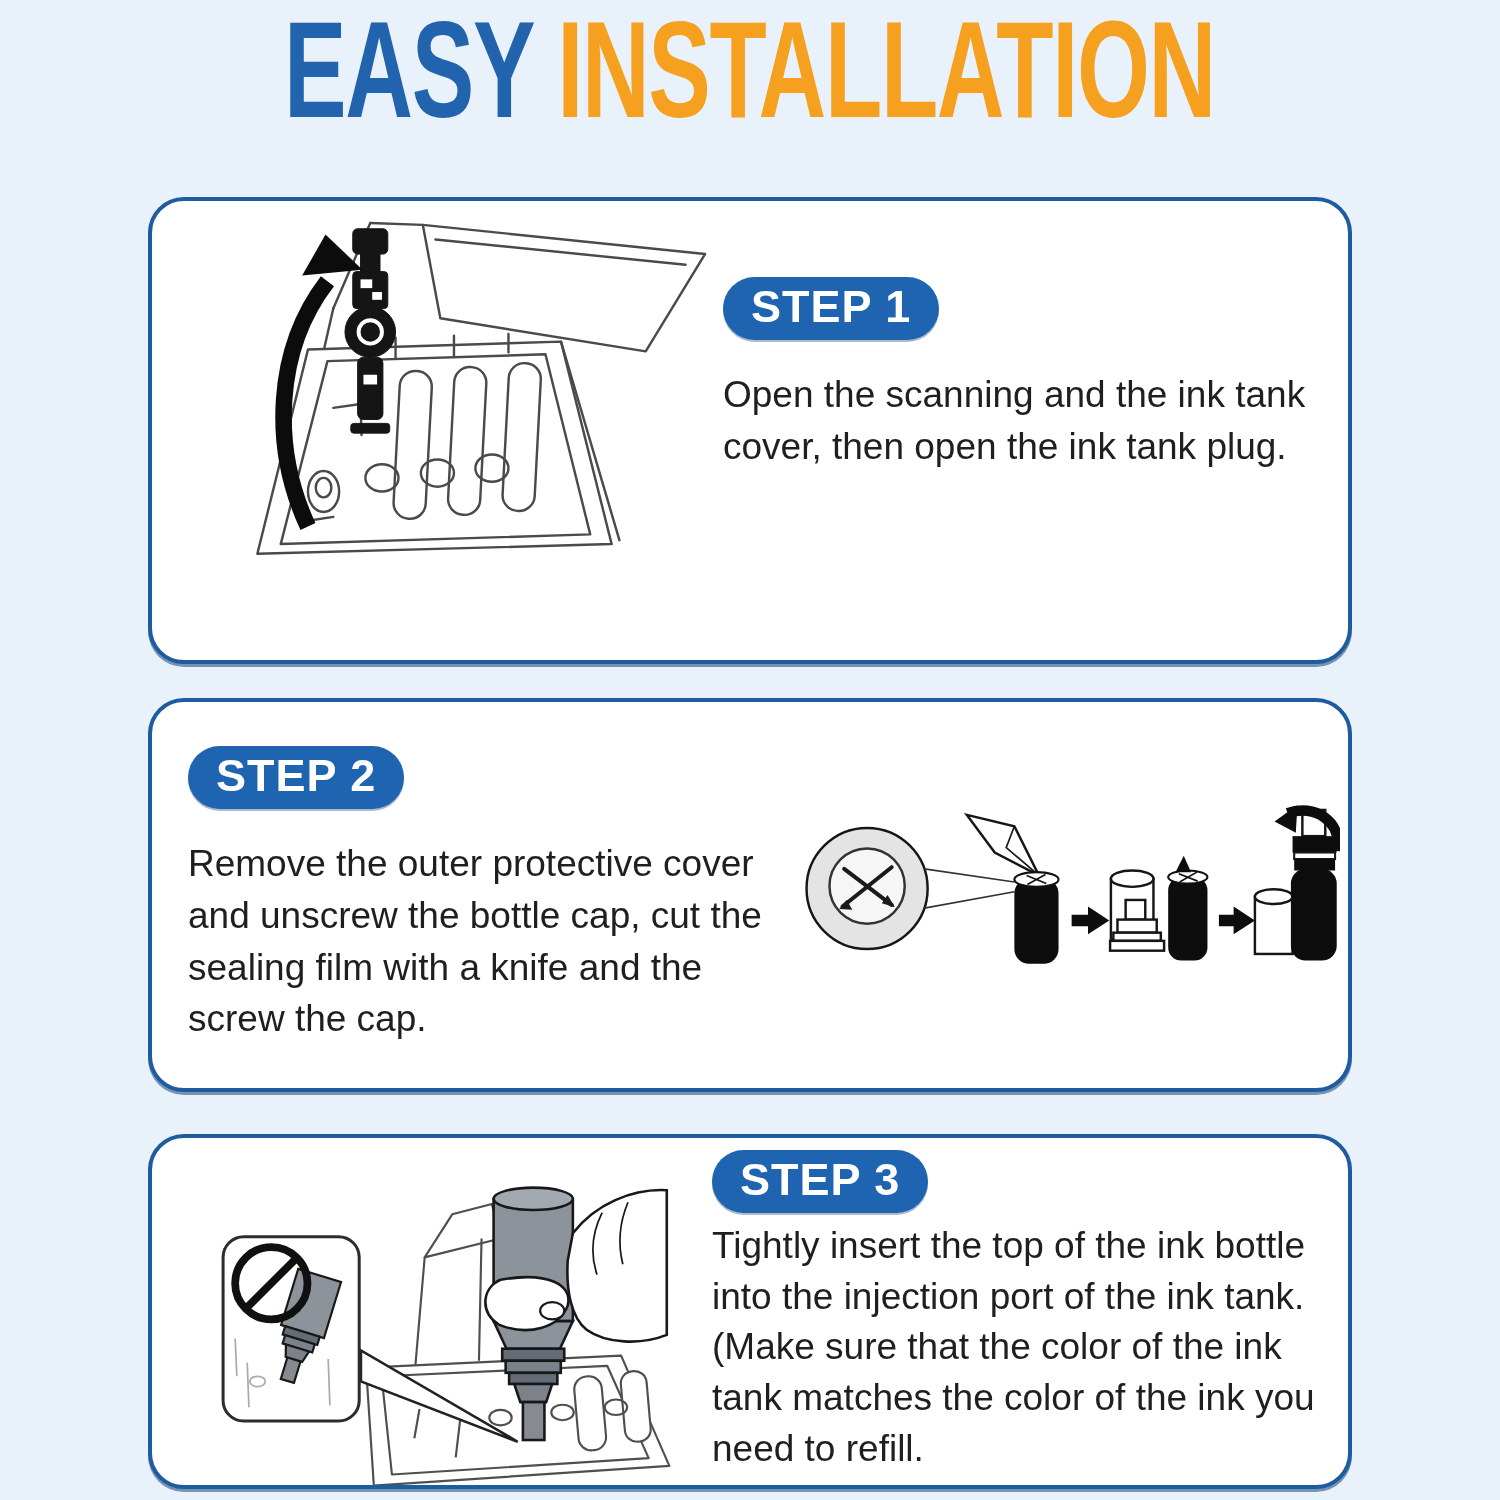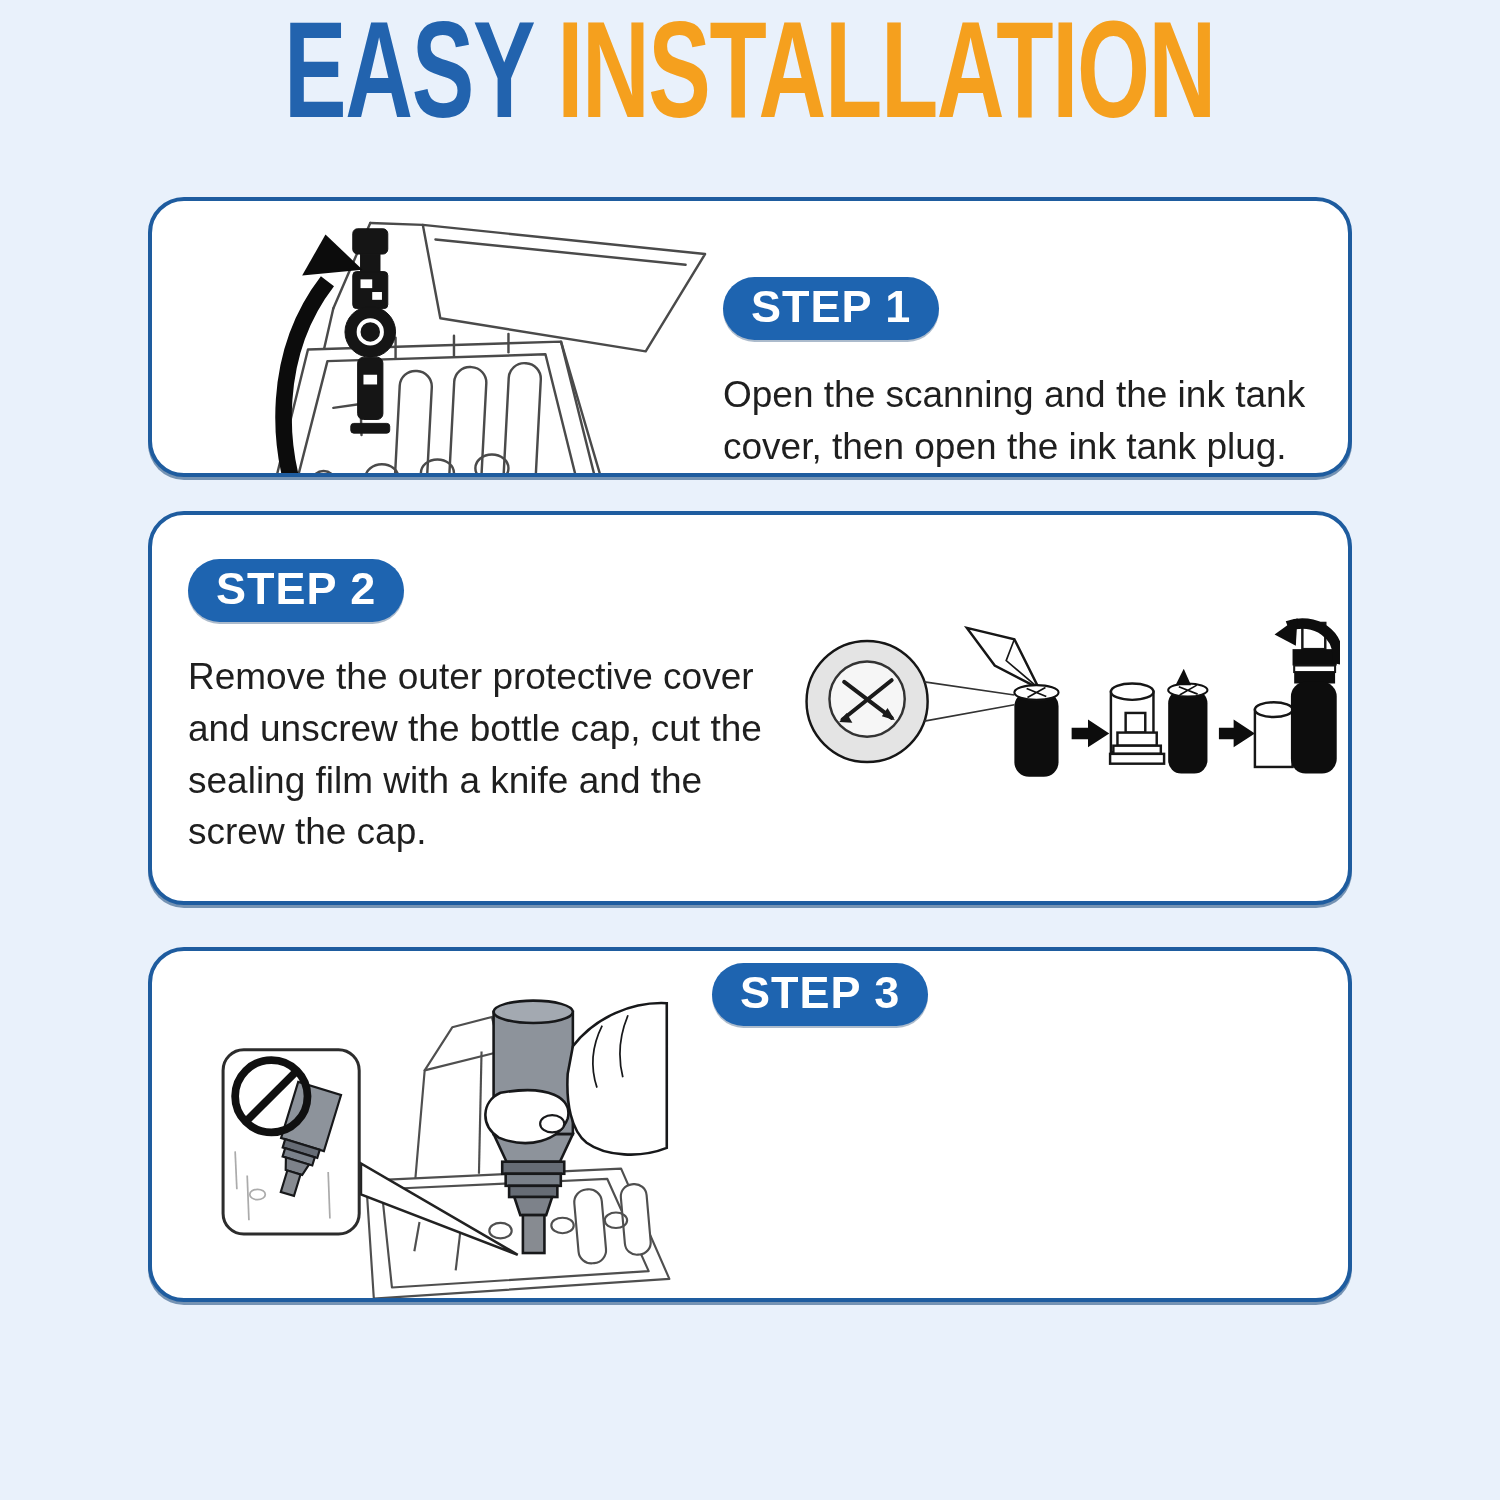--- a/index.html
+++ b/index.html
@@ -24,21 +24,21 @@
 
   .cards { width:1204px; margin:12px auto 0; }
   .card {
     background:#ffffff;
     border:4px solid #1e5c9f;
     border-radius:36px;
     box-shadow:0 3px 0 rgba(21,70,120,0.55);
     display:flex;
     overflow:hidden;
   }
-  .card-1 { height:280px; margin-bottom:34px; }
+  .card-1 { height:467px; margin-bottom:34px; }
   .card-2 { height:394px; margin-bottom:42px; }
   .card-3 { height:355px; }
 
   .badge {
     display:inline-block;
     background:#1e64b0;
     color:#ffffff;
     font-weight:bold;
     font-size:45px;
     line-height:1.0;
@@ -253,16 +253,17 @@
           </g>
           <g>
             <circle cx="86" cy="150" r="42" fill="none" stroke="#101010" stroke-width="9"></circle>
             <line x1="56" y1="180" x2="116" y2="120" stroke="#101010" stroke-width="9"></line>
           </g>
         </g>
       </svg>
     </div>
     <div class="content">
       <div class="badge">STEP 3</div>
+      <div class="step-text">Tightly insert the top of the ink bottle into the injection port of the ink tank.(Make sure that the color of the ink tank matches the color of the ink you need to refill.</div>
     </div>
   </div>
 
 </div>
 
 </body></html>

